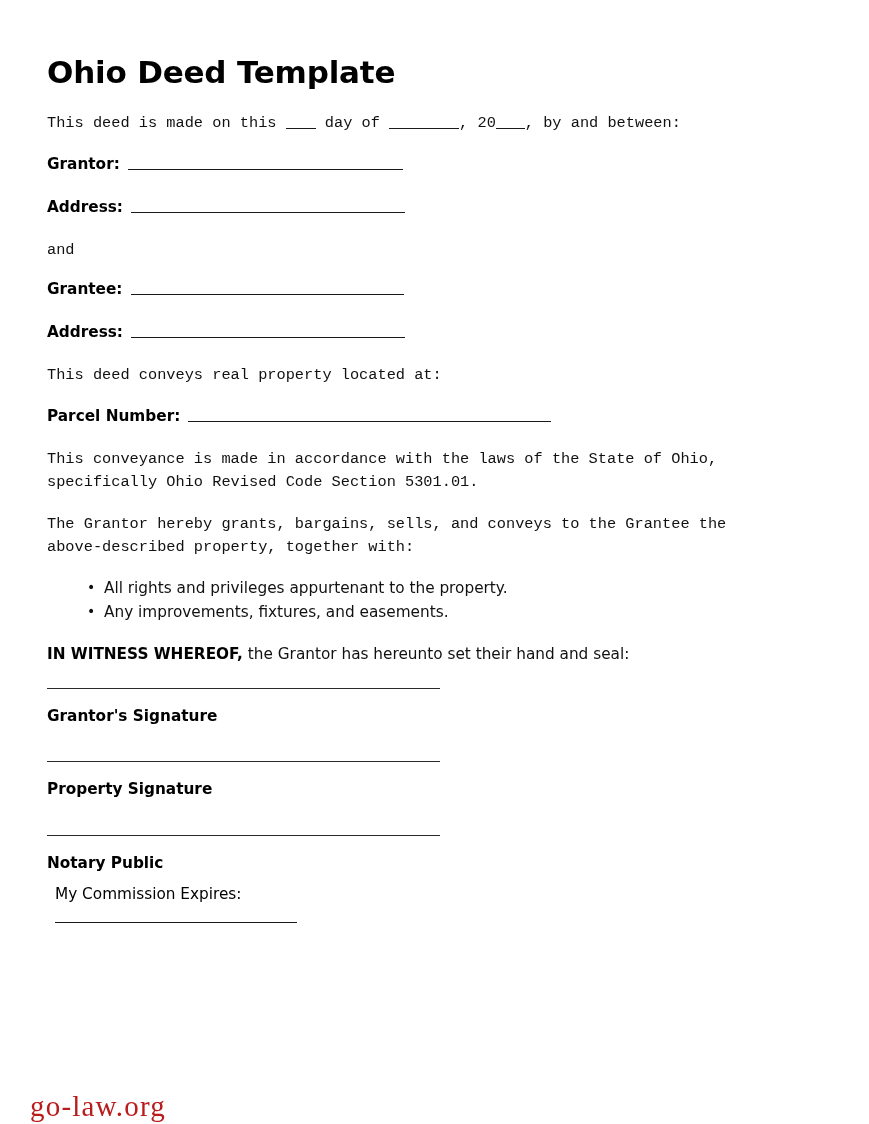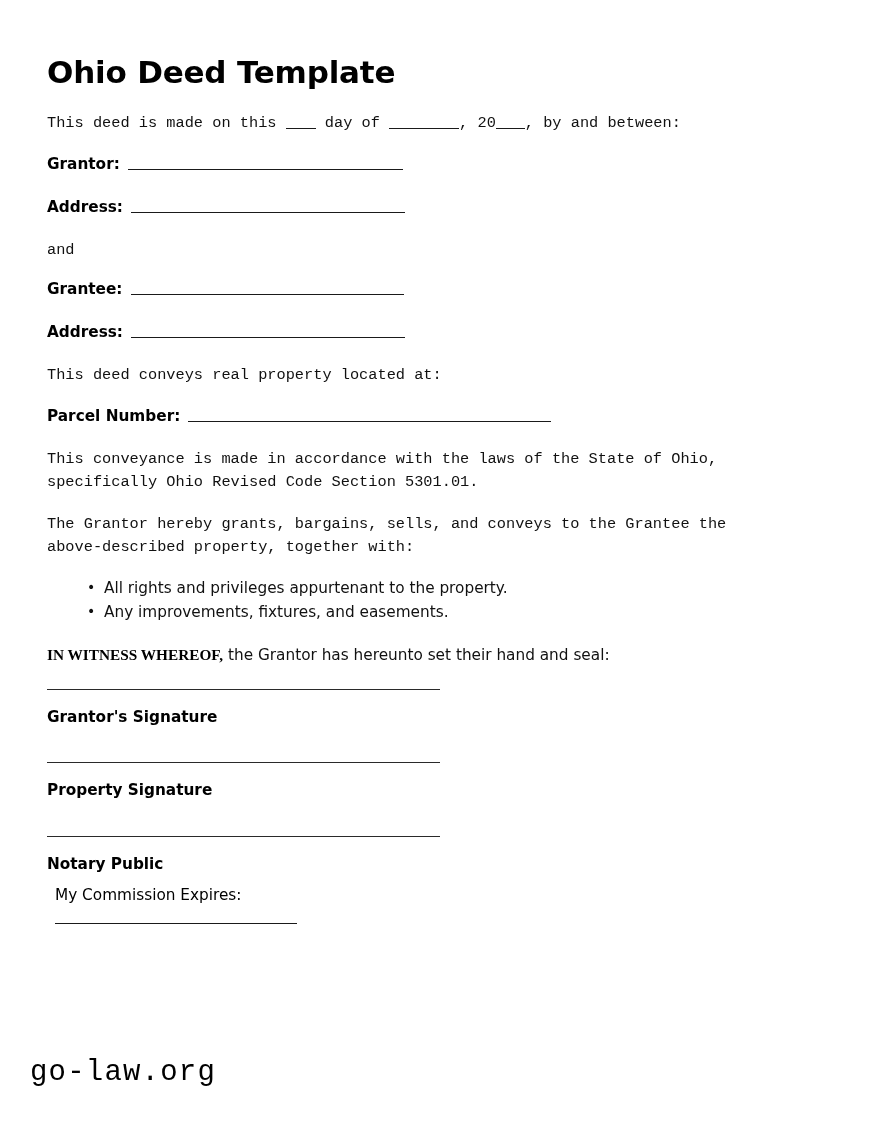--- a/index.html
+++ b/index.html
@@ -117,21 +117,20 @@
 
   .witness-line {
     font-size: 15.3px;
     line-height: 1.52;
     margin: 0 0 18px 0;
     color: #111;
   }
   .witness-line .lead {
     font-weight: bold;
     color: #000;
-    font-family: Liberation Serif, serif;
   }
 
   .sig-block {
     margin-top: 22px;
   }
   .sig-group {
     margin-bottom: 34px;
   }
   .sig-rule {
     width: 393px;
@@ -160,25 +159,25 @@
     display: inline-block;
     width: 242px;
     border-bottom: 1.6px solid #1a1a1a;
     height: 1.05em;
     margin-left: 8px;
   }
 
   .watermark {
     position: absolute;
     left: 30px;
-    top: 1058px;
-    font-family: Liberation Mono, monospace;
+    top: 1092px;
+    font-family: Liberation Serif, serif;
     font-size: 29px;
     letter-spacing: 1.2px;
-    color: #000000;
+    color: #b91c1c;
     line-height: 1;
     white-space: nowrap;
   }
 </style>
 </head>
 <body>
 
 <div class="page">
   <div class="content">
 

